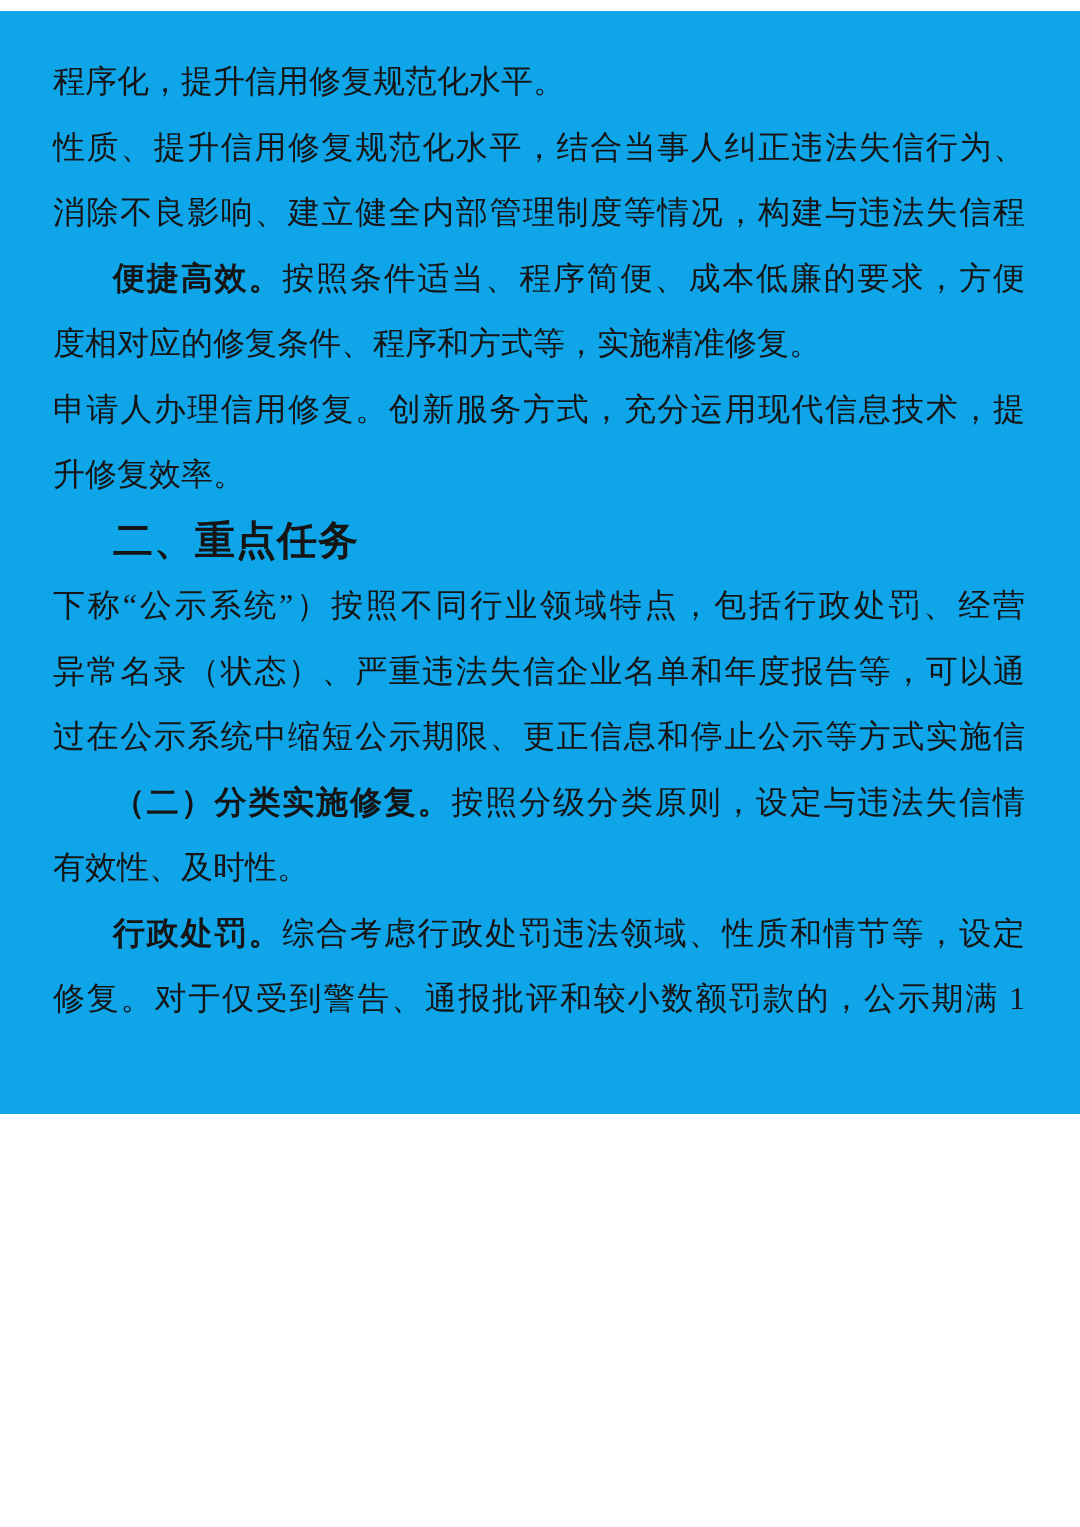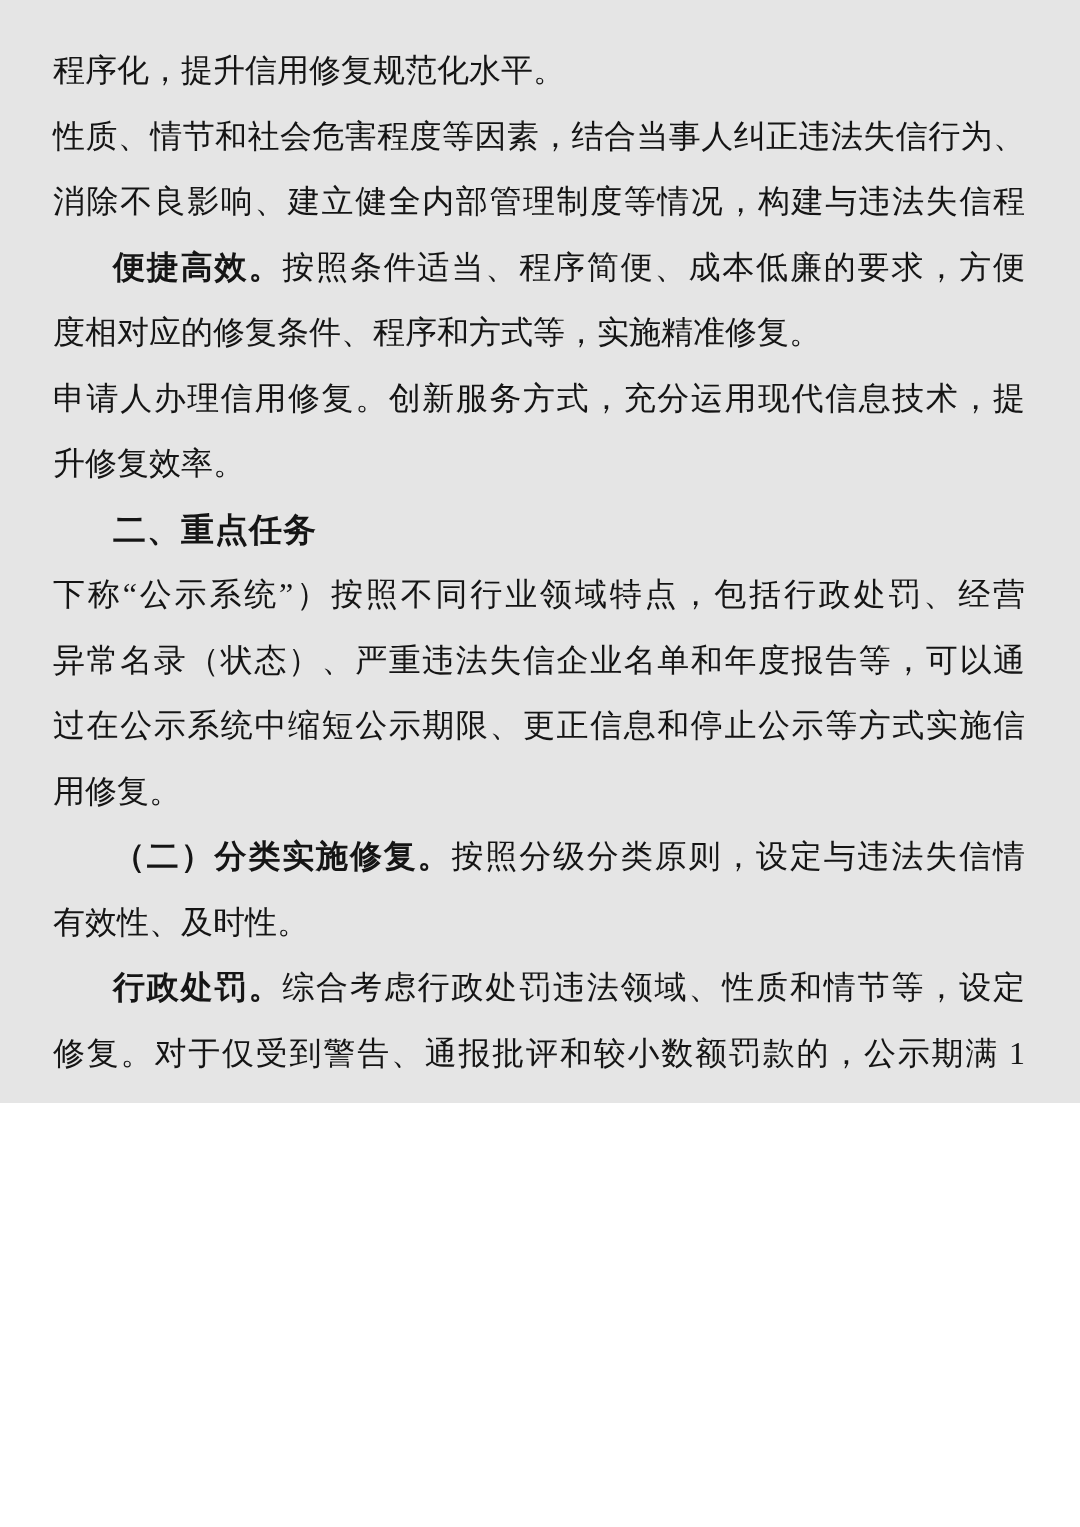--- a/index.html
+++ b/index.html
@@ -1,24 +1,25 @@
 <!DOCTYPE html>
 <html lang="zh"><head>
 <meta charset="utf-8">
 <style>
   html, body { margin: 0; padding: 0; background: #ffffff; }
 
   .page {
     position: relative;
     width: 1080px;
     height: 1103px;
-    background: #e5e5e5;
+    background: #0ea5e9;
     overflow: hidden;
     font-family: "Liberation Serif", "DejaVu Serif", serif;
     color: #151515;
+    margin-top: 11px;
   }
 
   .doc-body {
     position: absolute;
     left: 53px;
     top: 38px;
     width: 972px;
   }
 
   .line {
@@ -37,21 +38,21 @@
     text-justify: inter-character;
   }
 
   .indent { text-indent: 60px; }
 
   .lead { font-weight: 700; }
 
   .heading {
     font-family: "DejaVu Sans", "Liberation Sans", sans-serif;
     font-weight: 700;
-    font-size: 33px;
+    font-size: 40px;
     text-indent: 60px;
     letter-spacing: 1px;
   }
 
   .page-number {
     position: absolute;
     left: 0;
     right: 0;
     top: 1474px;
     text-align: center;
@@ -61,34 +62,33 @@
   }
 </style>
 </head>
 <body>
 
 <div class="page">
   <div class="doc-body">
 
     <p class="line"><span>程序化，提升信用修复规范化水平。</span></p>
 
-    <p class="line fill"><span>性质、情节和社会危害程度等因素，结合当事人纠正违法失信行为、</span></p>
+    <p class="line fill"><span>性质、提升信用修复规范化水平，结合当事人纠正违法失信行为、</span></p>
     <p class="line fill"><span>消除不良影响、建立健全内部管理制度等情况，构建与违法失信程</span></p>
     <p class="line fill indent"><span class="lead">便捷高效。</span><span>按照条件适当、程序简便、成本低廉的要求，方便</span></p>
 
     <p class="line"><span>度相对应的修复条件、程序和方式等，实施精准修复。</span></p>
     <p class="line fill"><span>申请人办理信用修复。创新服务方式，充分运用现代信息技术，提</span></p>
     <p class="line"><span>升修复效率。</span></p>
 
     <h2 class="line heading">二、重点任务</h2>
 
     <p class="line fill"><span>下称“公示系统”）按照不同行业领域特点，包括行政处罚、经营</span></p>
     <p class="line fill"><span>异常名录（状态）、严重违法失信企业名单和年度报告等，可以通</span></p>
     <p class="line fill"><span>过在公示系统中缩短公示期限、更正信息和停止公示等方式实施信</span></p>
-    <p class="line"><span>用修复。</span></p>
 
     <p class="line fill indent"><span class="lead">（二）分类实施修复。</span><span>按照分级分类原则，设定与违法失信情</span></p>
     <p class="line"><span>有效性、及时性。</span></p>
 
     <p class="line fill indent"><span class="lead">行政处罚。</span><span>综合考虑行政处罚违法领域、性质和情节等，设定</span></p>
     <p class="line fill"><span>修复。对于仅受到警告、通报批评和较小数额罚款的，公示期满 1</span></p>
 
   </div>
 
   <div class="page-number">2</div>

